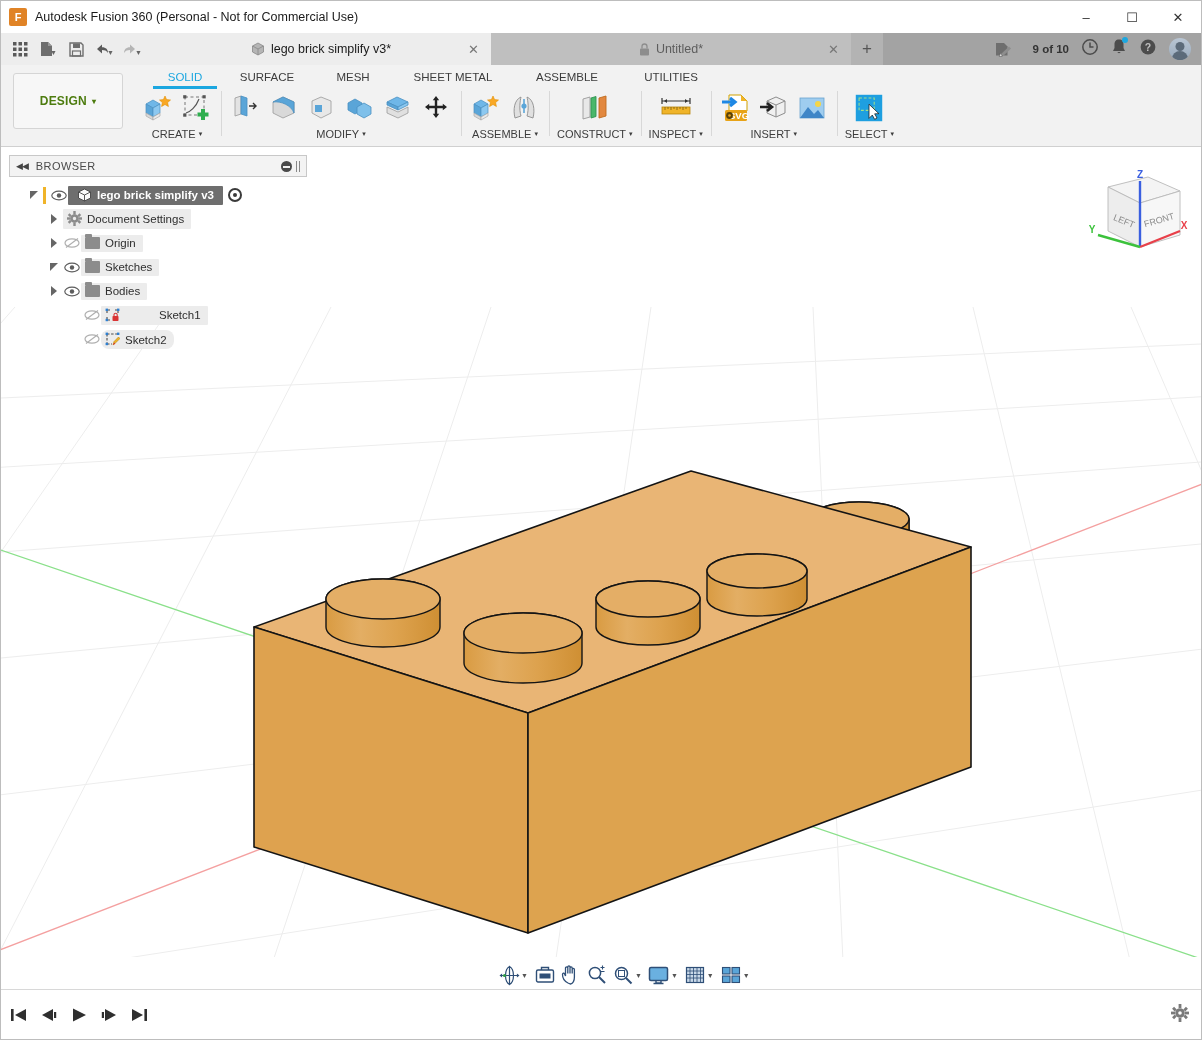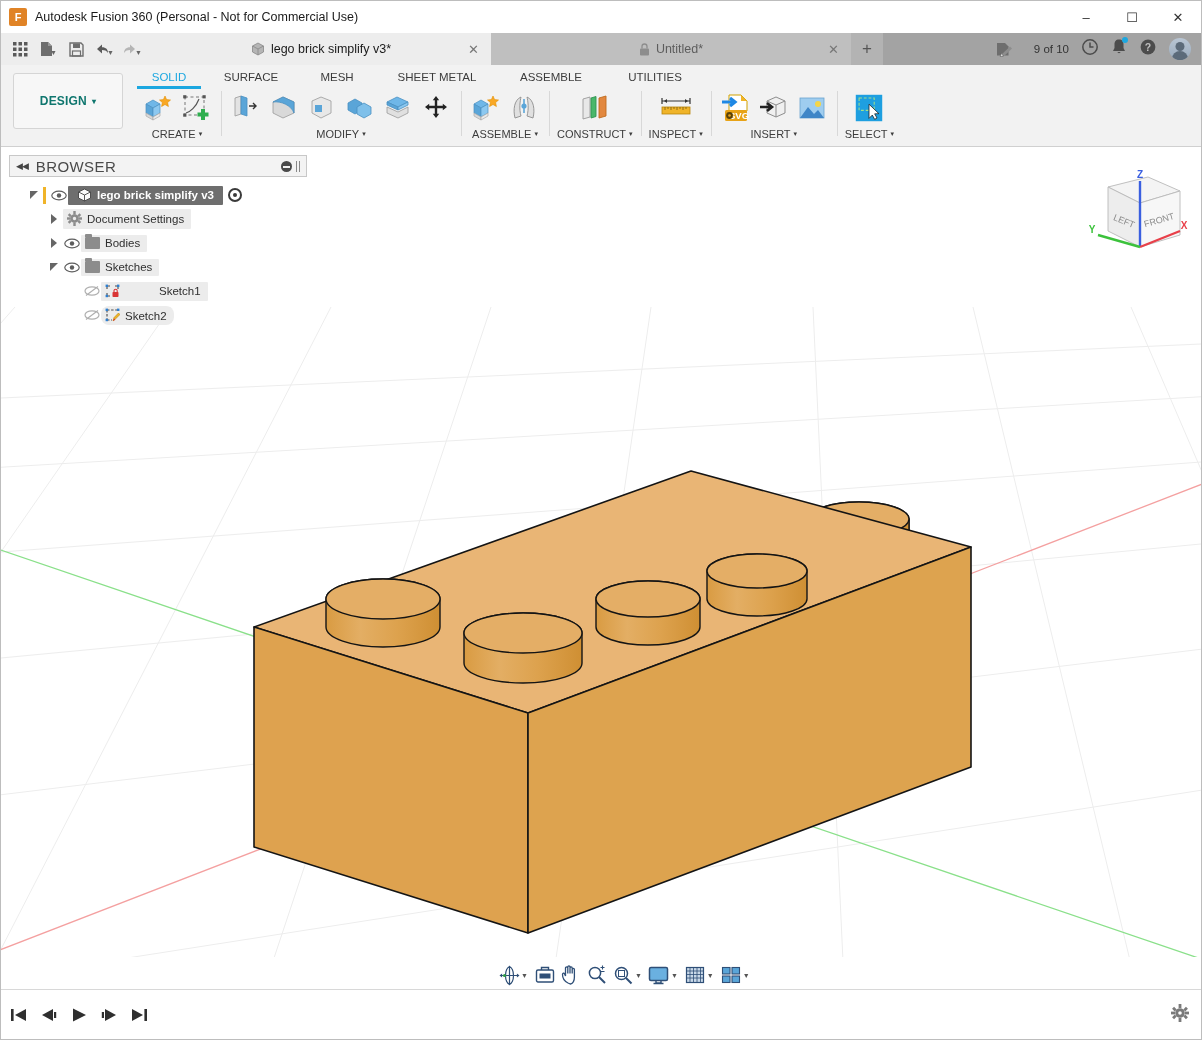--- a/index.html
+++ b/index.html
@@ -34,41 +34,41 @@
   .doctab { height:32px; display:flex; align-items:center; justify-content:center;
             position:relative; font-size:12.5px; gap:6px; }
   .doctab.active { background:#ededed; color:#1a1a1a; width:340px; }
   .doctab.inactive { background:#bfbfbf; color:#5d5d5d; width:360px; }
   .tab-x { position:absolute; right:12px; font-size:13px; color:#777; }
   .tab-add { width:32px; display:flex; align-items:center; justify-content:center;
              background:#b3b3b3; color:#555; font-size:17px; }
   .tabright { margin-left:auto; display:flex; align-items:center; gap:12px;
               padding-right:10px; color:#4c4c4c; }
   .jobs { display:flex; align-items:center; gap:21px; font-size:11.5px;
-          font-weight:normal; color:#333; }
+          font-weight:bold; color:#333; }
   .avatar { width:22px; height:22px; border-radius:50%;
             background:linear-gradient(#b9c6d4,#9aabbd); position:relative;
             overflow:hidden; }
   .avatar::after { content:""; position:absolute; left:50%; top:4px;
             transform:translateX(-50%); width:9px; height:9px; border-radius:50%;
             background:#5c6b7a; box-shadow:0 11px 0 -1px #5c6b7a, 0 0 0 0 #000; }
   .avatar::before { content:""; position:absolute; left:50%; top:13px;
             transform:translateX(-50%); width:16px; height:12px;
             border-radius:8px 8px 0 0; background:#5c6b7a; }
   .bell-dot { position:absolute; right:-1px; top:-1px; width:6px; height:6px;
               border-radius:50%; background:#1ca7e0; }
 
   
   .ribbon { position:absolute; left:0; top:64px; width:1200px; height:82px;
             background:#f2f2f2; border-bottom:1px solid #d0d0d0; }
   .design-box { position:absolute; left:12px; top:8px; width:110px; height:56px;
                 border:1px solid #d5d5d5; background:#f7f7f7; border-radius:3px;
                 display:flex; align-items:center; justify-content:center;
-                font-size:12px; font-weight:bold; color:#0f766e; letter-spacing:.2px; }
-  .rb-tabs { position:absolute; left:132px; top:4px; display:flex; gap:0; }
+                font-size:12px; font-weight:bold; color:#4d7c0f; letter-spacing:.2px; }
+  .rb-tabs { position:absolute; left:148px; top:4px; display:flex; gap:0; }
   .rb-tab { font-size:11.5px; color:#3c3c3c; padding:2px 10px 3px 10px;
             text-align:center; position:relative; white-space:nowrap; }
   .rb-tab.active { color:#1ca7e0; }
   .rb-tab.active::after { content:""; position:absolute; left:4px; right:4px;
             bottom:-3px; height:3px; background:#1ca7e0; }
   .groups { position:absolute; left:132px; top:24px; display:flex;
             align-items:flex-start; height:58px; }
   .group { display:flex; flex-direction:column; align-items:center;
            padding:0 8px; position:relative; }
   .group + .group::before { content:""; position:absolute; left:0; top:2px;
@@ -77,21 +77,21 @@
   .glabel { font-size:11px; color:#3c3c3c; margin-top:1px; white-space:nowrap; }
   .glabel .car { font-size:7px; margin-left:3px; position:relative; top:-2px; }
   .ic { width:34px; height:34px; display:flex; align-items:center;
         justify-content:center; }
 
   
   .browser { position:absolute; left:8px; top:154px; width:298px; height:22px;
              background:#f3f3f3; border:1px solid #c8c8c8;
              display:flex; align-items:center; padding:0 6px; }
   .br-collapse { font-size:9px; color:#444; letter-spacing:-1px; margin-right:8px; }
-  .br-title { font-size:15px; color:#4a4a4a; letter-spacing:.4px; }
+  .br-title { font-size:11px; color:#4a4a4a; letter-spacing:.4px; }
   .br-right { margin-left:auto; display:flex; align-items:center; gap:4px; }
   .minus-circ { width:11px; height:11px; border-radius:50%; background:#4a4a4a;
                 position:relative; }
   .minus-circ::after { content:""; position:absolute; left:2px; top:5px;
                 width:7px; height:2px; background:#f3f3f3; }
   .grip { width:4px; height:11px; border-left:1px solid #888;
           border-right:1px solid #888; }
 
   .tree { position:absolute; left:10px; top:182px; width:290px;
           font-size:11.5px; color:#2f2f2f; }
@@ -623,50 +623,65 @@
             <rect x="11" y="9.2" width="2.4" height="3.2" transform="rotate(-45 12.2 10.8)"></rect>
             <rect x="11" y="2.6" width="2.4" height="3.2" transform="rotate(45 12.2 4.2)"></rect>
             <rect x="1.6" y="9.2" width="2.4" height="3.2" transform="rotate(45 2.8 10.8)"></rect>
           </g>
         </svg>
         <span>Document Settings</span>
       </span>
     </div>
 
 
+    <div class="trow" style="padding-left:34px;">
+      <span class="tw">
+          <span class="arrow-r"></span>
+        </span>
+      <span class="eye">
+        <svg width="16" height="12" viewBox="0 0 16 12">
+            <ellipse cx="8" cy="6" rx="7" ry="4.2" fill="none" stroke="#b0b0b0" stroke-width="1.2"></ellipse>
+            <path d="M2 10.5 L14 1.5" stroke="#b0b0b0" stroke-width="1.2"></path>
+          </svg>
+      </span>
+      <span class="lbl" style="display:flex;align-items:center;">
+        <span class="folder"></span>
+        <span>Origin</span>
+      </span>
+    </div>
+
+    <div class="trow" style="padding-left:34px;">
+      <span class="tw">
+          <span class="arrow-d"></span>
+        </span>
+      <span class="eye">
+        <svg width="16" height="11" viewBox="0 0 16 11">
+            <ellipse cx="8" cy="5.5" rx="7.2" ry="4.4" fill="none" stroke="#5d5d5d" stroke-width="1.2"></ellipse>
+            <circle cx="8" cy="5.5" r="2.2" fill="#5d5d5d"></circle>
+          </svg>
+      </span>
+      <span class="lbl" style="display:flex;align-items:center;">
+        <span class="folder"></span>
+        <span>Sketches</span>
+      </span>
+    </div>
 
     <div class="trow" style="padding-left:34px;">
       <span class="tw">
           <span class="arrow-r"></span>
         </span>
       <span class="eye">
         <svg width="16" height="11" viewBox="0 0 16 11">
             <ellipse cx="8" cy="5.5" rx="7.2" ry="4.4" fill="none" stroke="#5d5d5d" stroke-width="1.2"></ellipse>
             <circle cx="8" cy="5.5" r="2.2" fill="#5d5d5d"></circle>
           </svg>
       </span>
       <span class="lbl" style="display:flex;align-items:center;">
         <span class="folder"></span>
         <span>Bodies</span>
-      </span>
-    </div>
-
-    <div class="trow" style="padding-left:34px;">
-      <span class="tw">
-          <span class="arrow-d"></span>
-        </span>
-      <span class="eye">
-        <svg width="16" height="11" viewBox="0 0 16 11">
-            <ellipse cx="8" cy="5.5" rx="7.2" ry="4.4" fill="none" stroke="#5d5d5d" stroke-width="1.2"></ellipse>
-            <circle cx="8" cy="5.5" r="2.2" fill="#5d5d5d"></circle>
-          </svg>
-      </span>
-      <span class="lbl" style="display:flex;align-items:center;">
-        <span class="folder"></span>
-        <span>Sketches</span>
       </span>
     </div>
 
     <div class="trow" style="padding-left:72px;">
       <span class="eye">
         <svg width="16" height="12" viewBox="0 0 16 12">
             <ellipse cx="8" cy="6" rx="7" ry="4.2" fill="none" stroke="#b0b0b0" stroke-width="1.2"></ellipse>
             <path d="M2 10.5 L14 1.5" stroke="#b0b0b0" stroke-width="1.2"></path>
           </svg>
       </span>

